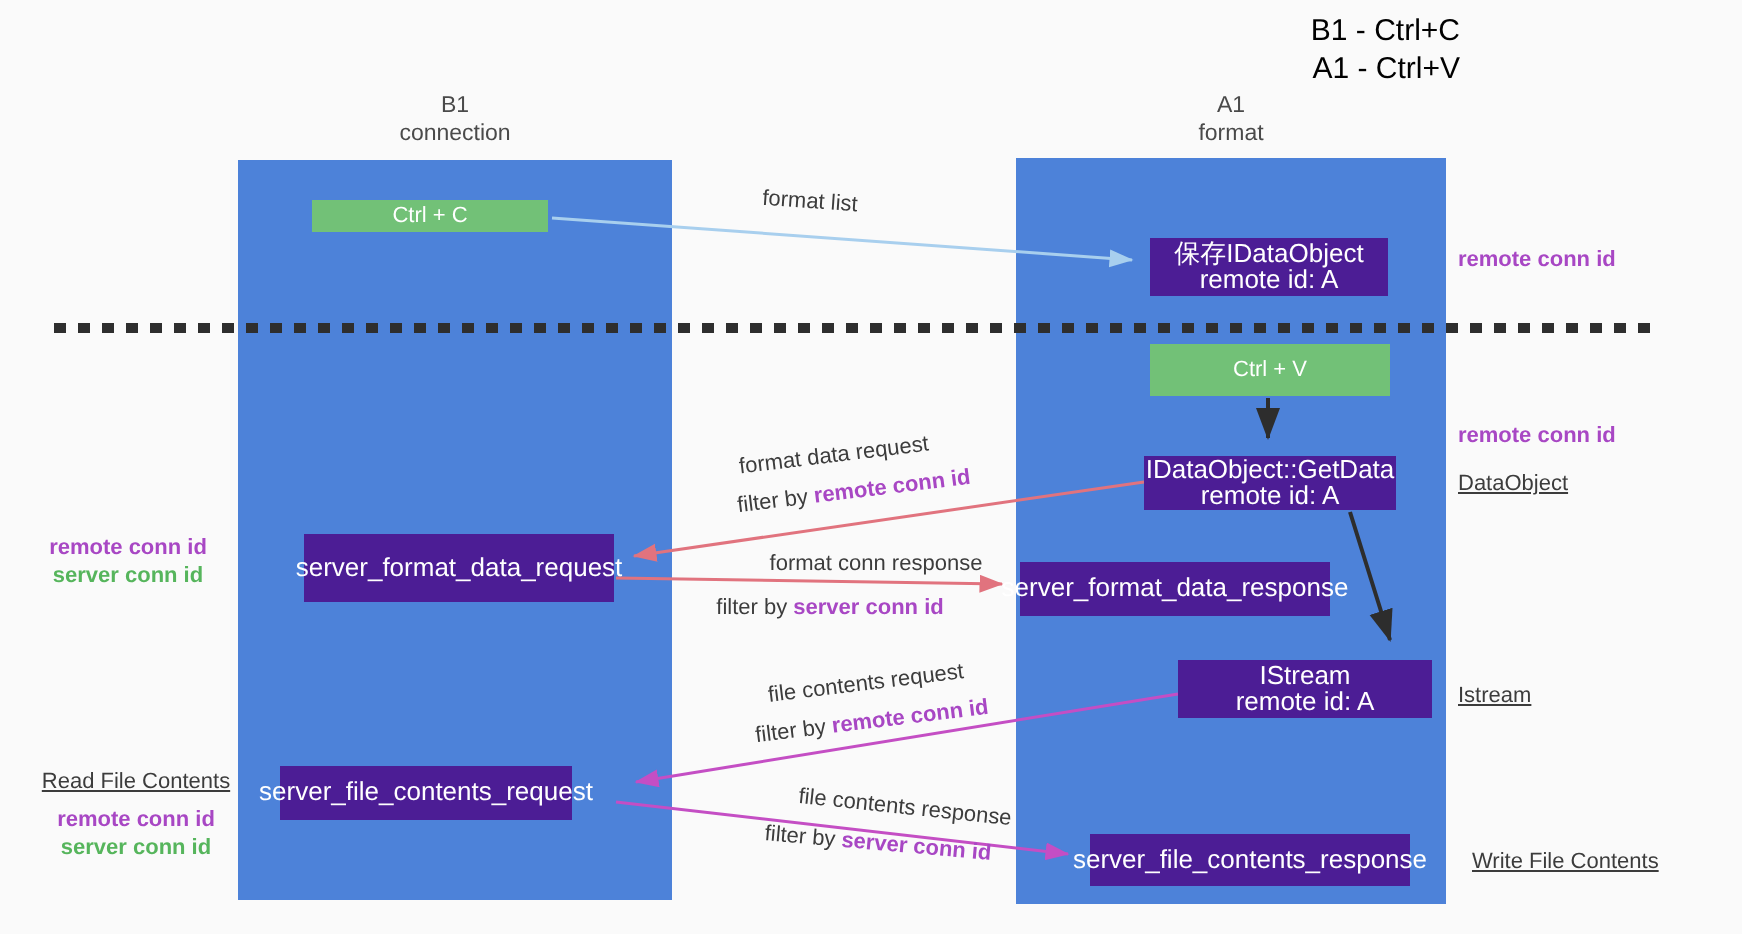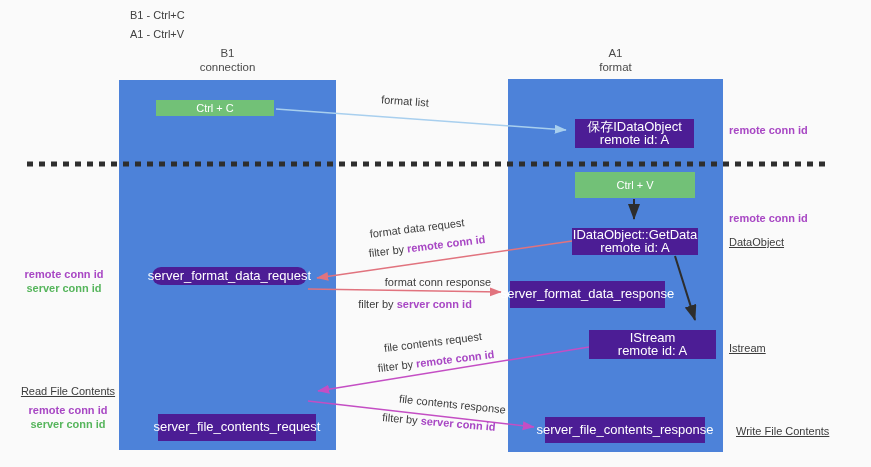--- a/index.html
+++ b/index.html
@@ -1,22 +1,22 @@
 <!DOCTYPE html>
 <html><head>
 <meta charset="utf-8">
 <style>
   html,body{margin:0;padding:0;}
   .canvas{
     position:relative;width:871px;height:467px;background:#fafafa;
     font-family:"Liberation Sans",sans-serif;overflow:hidden;
   }
   .abs{position:absolute;}
-  .title{left:130px;top:6px;width:600px;text-align:left;color:#404040;
-         font-size:11px;line-height:19px;}
+  .title{left:130px;top:6px;width:600px;text-align:right;color:#000000;
+         font-size:15px;line-height:19px;}
   .col-header{text-align:center;color:#4a4a4a;font-size:11.5px;line-height:14px;}
   .col{background:#4d82d9;}
   .box{display:flex;align-items:center;justify-content:center;flex-direction:column;
        color:#ffffff;font-size:13px;line-height:12.5px;text-align:center;
        background:#4c1d95;z-index:2;white-space:nowrap;}
   .box.green{background:#72c177;font-size:11px;}
   .lbl{font-size:11px;color:#3c3c3c;text-align:center;white-space:nowrap;z-index:3;}
   .purple{color:#a847c4;font-weight:bold;}
   .greentx{color:#56b55c;font-weight:bold;}
   .darktx{color:#3c3c3c;text-decoration:underline;}
@@ -77,31 +77,31 @@
     <span>保存IDataObject</span>
     <span>remote id: A</span>
   </div>
   <div class="abs box green" style="left:575px;top:172px;width:120px;height:26px;">
     <span>Ctrl + V</span>
   </div>
   <div class="abs box" style="left:572px;top:228px;width:126px;height:27px;">
     <span>IDataObject::GetData</span>
     <span>remote id: A</span>
   </div>
-  <div class="abs box" style="left:152px;top:267px;width:155px;height:18px;border-radius:10px;">
+  <div class="abs box" style="left:152px;top:267px;width:155px;height:34px;">
     <span>server_format_data_request</span>
   </div>
   <div class="abs box" style="left:510px;top:281px;width:155px;height:27px;">
     <span>server_format_data_response</span>
   </div>
   <div class="abs box" style="left:589px;top:330px;width:127px;height:29px;">
     <span>IStream</span>
     <span>remote id: A</span>
   </div>
-  <div class="abs box" style="left:158px;top:383px;width:158px;height:27px;margin-top:31px;">
+  <div class="abs box" style="left:140px;top:383px;width:146px;height:27px;">
     <span>server_file_contents_request</span>
   </div>
   <div class="abs box" style="left:545px;top:417px;width:160px;height:26px;">
     <span>server_file_contents_response</span>
   </div>
 
   <div class="abs lbl" style="left:355px;top:95px;width:100px;transform:rotate(4deg);">format list</div>
 
   <div class="abs lbl" style="left:347px;top:222px;width:140px;transform:rotate(-7deg);">format data request</div>
   <div class="abs lbl" style="left:343px;top:240px;width:168px;transform:rotate(-7deg);">

